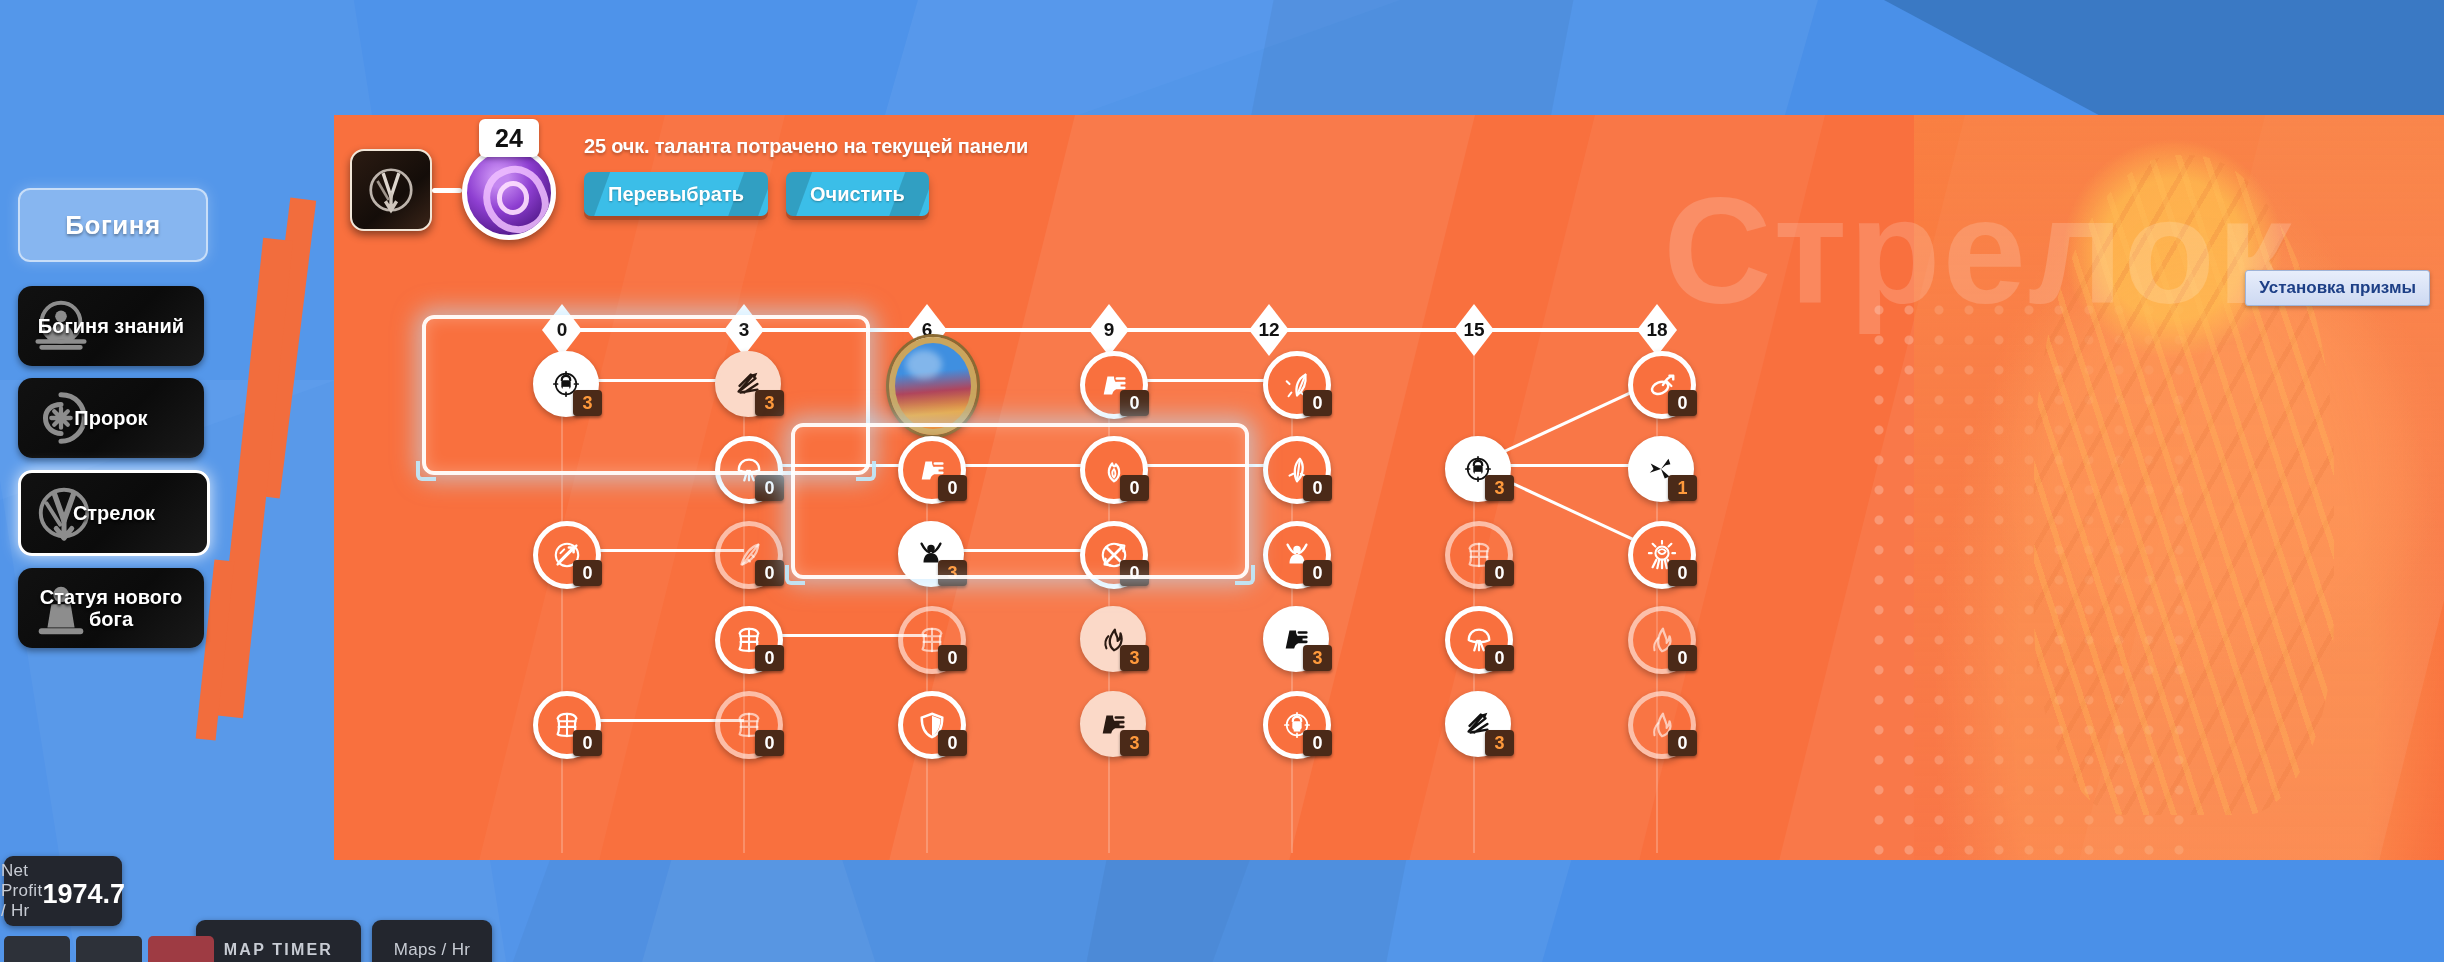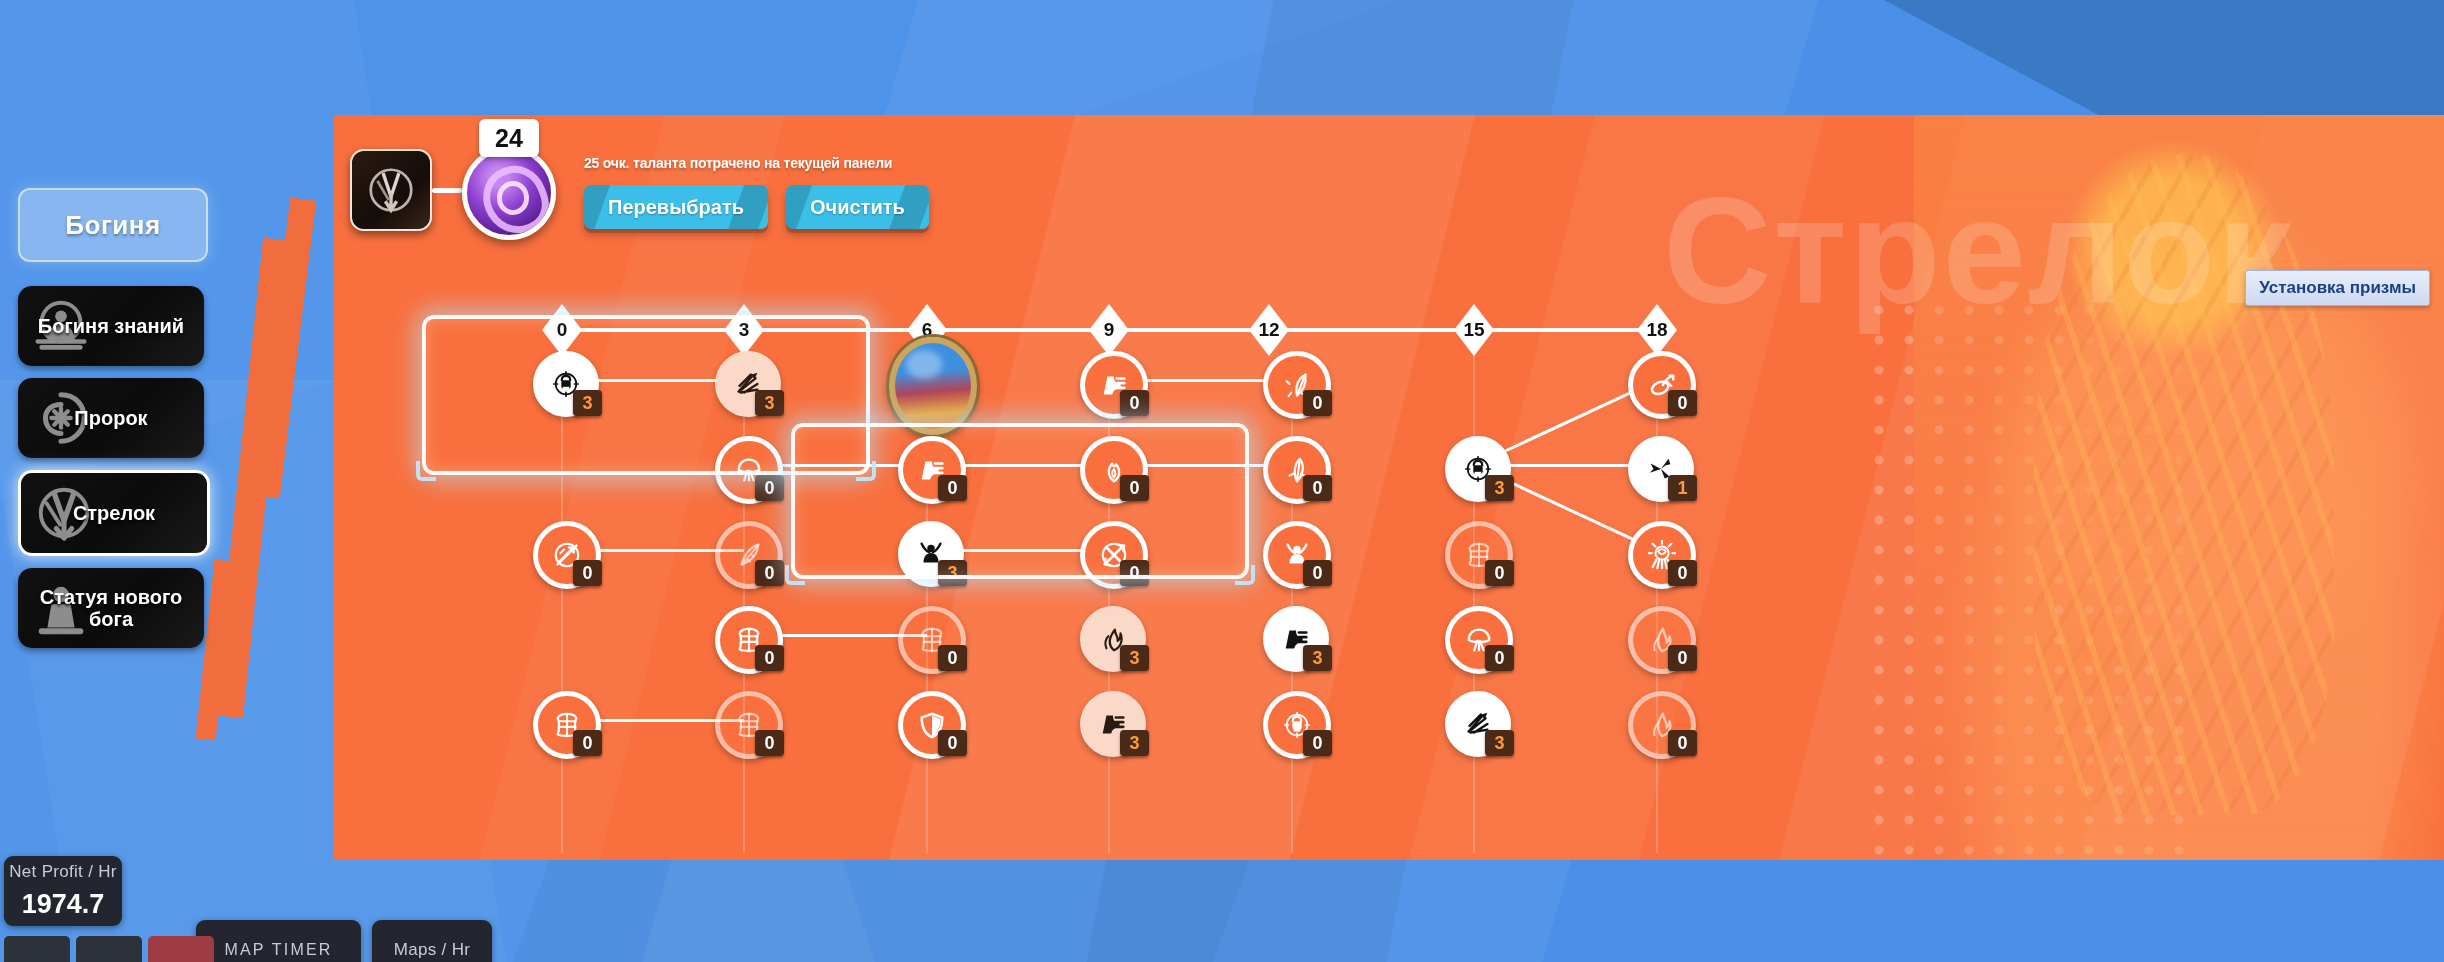--- a/index.html
+++ b/index.html
@@ -98,21 +98,21 @@
     border:7px solid rgba(240,190,255,.85);border-radius:50% 50% 45% 55%;
     transform:rotate(-22deg);}
   .prism::after{content:"";position:absolute;left:36%;top:36%;width:26%;height:28%;
     border:5px solid rgba(255,225,255,.9);border-radius:50%;}
   .pcount{position:absolute;left:50%;top:-14px;transform:translateX(-50%);
     min-width:46px;height:38px;background:#fff;border-radius:6px;
     display:flex;align-items:center;justify-content:center;
     font-size:25px;font-weight:bold;color:#111;padding:0 7px;
     box-shadow:0 2px 5px rgba(0,0,0,.3);z-index:3;}
   .hdr-right{margin-left:28px;}
-  .spent{color:#fff;font-size:14px;font-weight:bold;margin-top:22px;
+  .spent{color:#fff;font-size:20px;font-weight:bold;margin-top:2px;
     text-shadow:0 2px 3px rgba(0,0,0,.28);letter-spacing:-.2px;}
   .btnrow{display:flex;gap:18px;margin-top:14px;}
   .obtn{position:relative;height:44px;border-radius:7px;background:#3bbee8;
     display:flex;align-items:center;justify-content:center;padding:0 24px;
     box-shadow:0 4px 0 rgba(140,55,25,.45),0 6px 9px rgba(0,0,0,.25);
     overflow:hidden;cursor:pointer;}
   .obtn span{color:#fff;font-size:20px;font-weight:bold;position:relative;z-index:2;
     text-shadow:0 1px 2px rgba(0,0,0,.3);}
   .obtn::before{content:"";position:absolute;left:-18px;top:-12px;width:34px;height:80px;
     background:rgba(0,0,0,.16);transform:skewX(-20deg);}
@@ -178,25 +178,25 @@
   .selbox{position:absolute;border:4px solid rgba(255,255,255,.95);border-radius:12px;
     box-shadow:0 0 22px 7px rgba(180,225,255,.55),inset 0 0 16px rgba(255,255,255,.25);
     pointer-events:none;}
   .selbox::before,.selbox::after{content:"";position:absolute;width:16px;height:16px;
     border:4px solid rgba(190,235,255,.9);}
   .selbox::before{left:-10px;bottom:-10px;border-right:none;border-top:none;border-radius:0 0 0 6px;}
   .selbox::after{right:-10px;bottom:-10px;border-left:none;border-top:none;border-radius:0 0 6px 0;}
 
   
   .hud{position:absolute;background:#23262e;border-radius:9px;
-    display:flex;flex-direction:column;align-items:center;justify-content:center;
+    display:flex;align-items:center;justify-content:center;
     color:#e8eaee;z-index:40;box-shadow:0 2px 6px rgba(0,0,0,.4);}
   .hud .t{font-size:17px;color:#c8ccd4;letter-spacing:.3px;}
   .hud .v{font-size:27px;font-weight:bold;color:#fff;margin-top:7px;}
-  .hud.t-wide .t{letter-spacing:2.2px;font-weight:normal;font-size:16px;}
+  .hud.t-wide .t{letter-spacing:2.2px;font-weight:bold;font-size:16px;}
   .minibar{position:absolute;bottom:0;height:26px;border-radius:5px 5px 0 0;z-index:40;}
 </style>
 </head>
 <body>
 
 <div class="bg">
   <i class="f1"></i>
     <i class="f2"></i>
     <i class="f3"></i>
     <i class="f4"></i>

